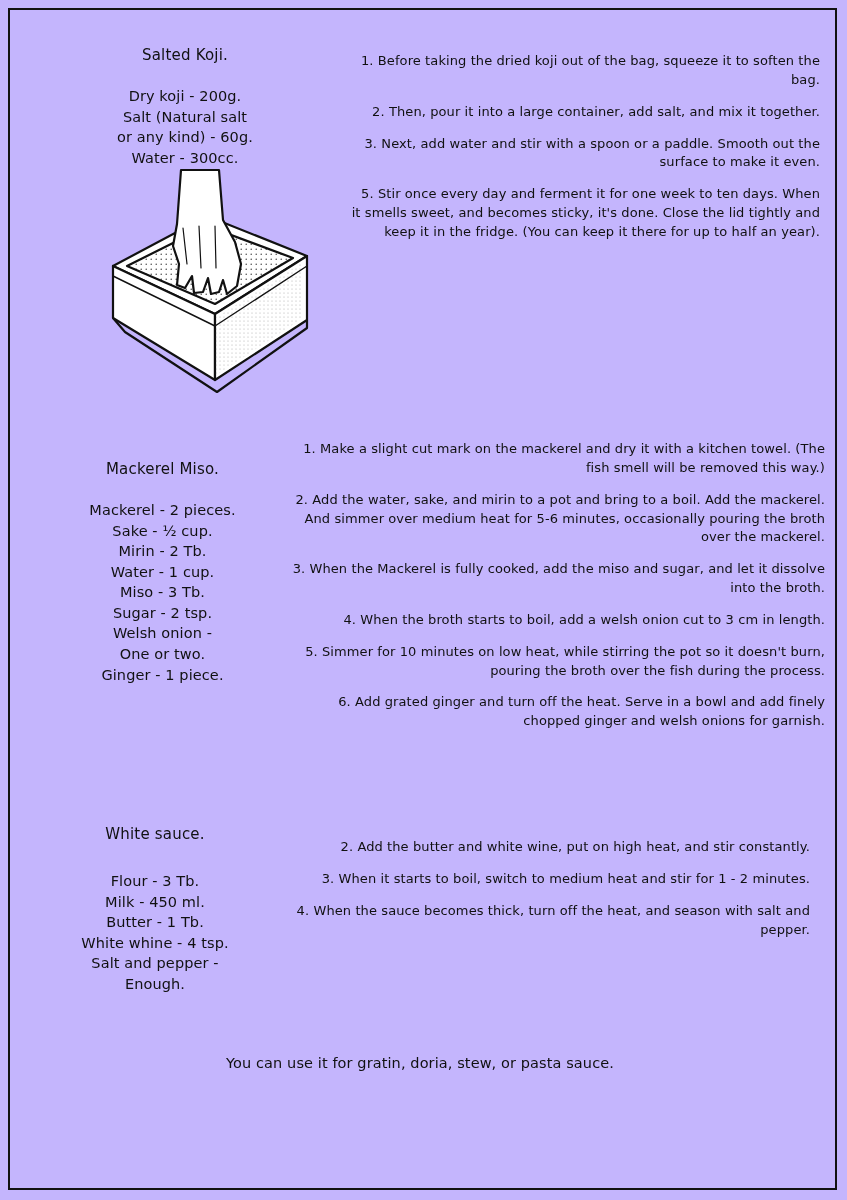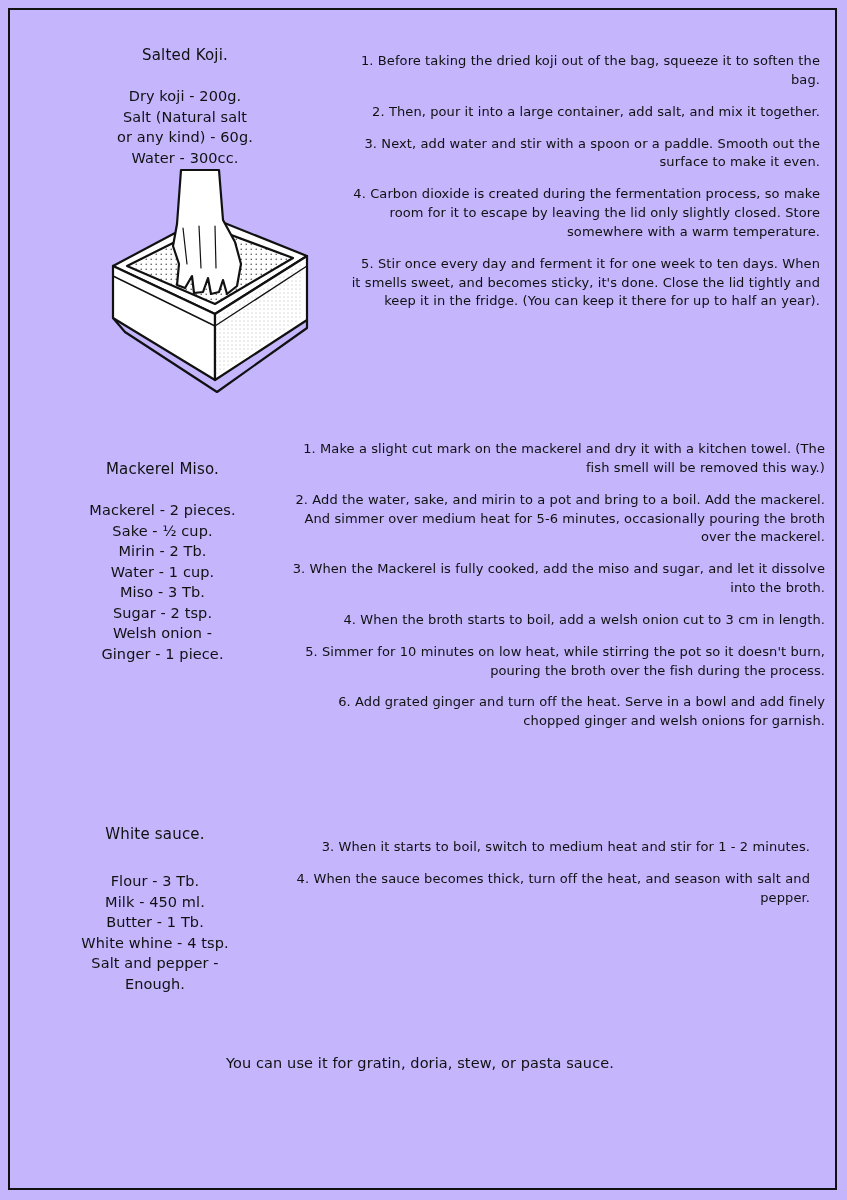--- a/index.html
+++ b/index.html
@@ -169,34 +169,34 @@
         <path d="M104 58 L106 100" stroke-width="1.2" fill="none"></path>
         <path d="M120 58 L121 100" stroke-width="1.2" fill="none"></path>
       </g>
     </svg>
   </div>
 
   <div id="sec-koji-right" class="steps center">
     <div class="step">1. Before taking the dried koji out of the bag, squeeze it to soften the bag.</div>
     <div class="step">2. Then, pour it into a large container, add salt, and mix it together.</div>
     <div class="step">3. Next, add water and stir with a spoon or a paddle. Smooth out the surface to make it even.</div>
-    <div class="step">4. Carbon dioxide is created during the fermentation process, so make room for it to escape by leaving the lid only slightly closed. Store somewhere with a warm temperature.</div>
     <div class="step">5. Stir once every day and ferment it for one week to ten days. When it smells sweet, and becomes sticky, it's done. Close the lid tightly and keep it in the fridge. (You can keep it there for up to half an year).</div>
   </div>
 
   <div id="sec-mackerel-left">
     <div class="recipe-title center">Mackerel Miso.</div>
     <div class="ingredients center">
       <div>Mackerel - 2 pieces.</div>
       <div>Sake - ½ cup.</div>
       <div>Mirin - 2 Tb.</div>
       <div>Water - 1 cup.</div>
       <div>Miso - 3 Tb.</div>
       <div>Sugar - 2 tsp.</div>
       <div>Welsh onion -</div>
+      <div>One or two.</div>
       <div>Ginger - 1 piece.</div>
     </div>
   </div>
 
   <div id="sec-mackerel-right" class="steps center">
     <div class="step">1. Make a slight cut mark on the mackerel and dry it with a kitchen towel. (The fish smell will be removed this way.)</div>
     <div class="step">2. Add the water, sake, and mirin to a pot and bring to a boil. Add the mackerel. And simmer over medium heat for 5-6 minutes, occasionally pouring the broth over the mackerel.</div>
     <div class="step">3. When the Mackerel is fully cooked, add the miso and sugar, and let it dissolve into the broth.</div>
     <div class="step">4. When the broth starts to boil, add a welsh onion cut to 3 cm in length.</div>
     <div class="step">5. Simmer for 10 minutes on low heat, while stirring the pot so it doesn't burn, pouring the broth over the fish during the process.</div>
@@ -209,18 +209,19 @@
       <div>Flour - 3 Tb.</div>
       <div>Milk - 450 ml.</div>
       <div>Butter - 1 Tb.</div>
       <div>White whine - 4 tsp.</div>
       <div>Salt and pepper -</div>
       <div>Enough.</div>
     </div>
   </div>
 
   <div id="sec-white-right" class="steps center">
+    <div class="step">2. Add the butter and white wine, put on high heat, and stir constantly.</div>
     <div class="step">3. When it starts to boil, switch to medium heat and stir for 1 - 2 minutes.</div>
     <div class="step">4. When the sauce becomes thick, turn off the heat, and season with salt and pepper.</div>
   </div>
 
   <div id="footer-note" class="center">You can use it for gratin, doria, stew, or pasta sauce.</div>
 </div>
 
 </body></html>

